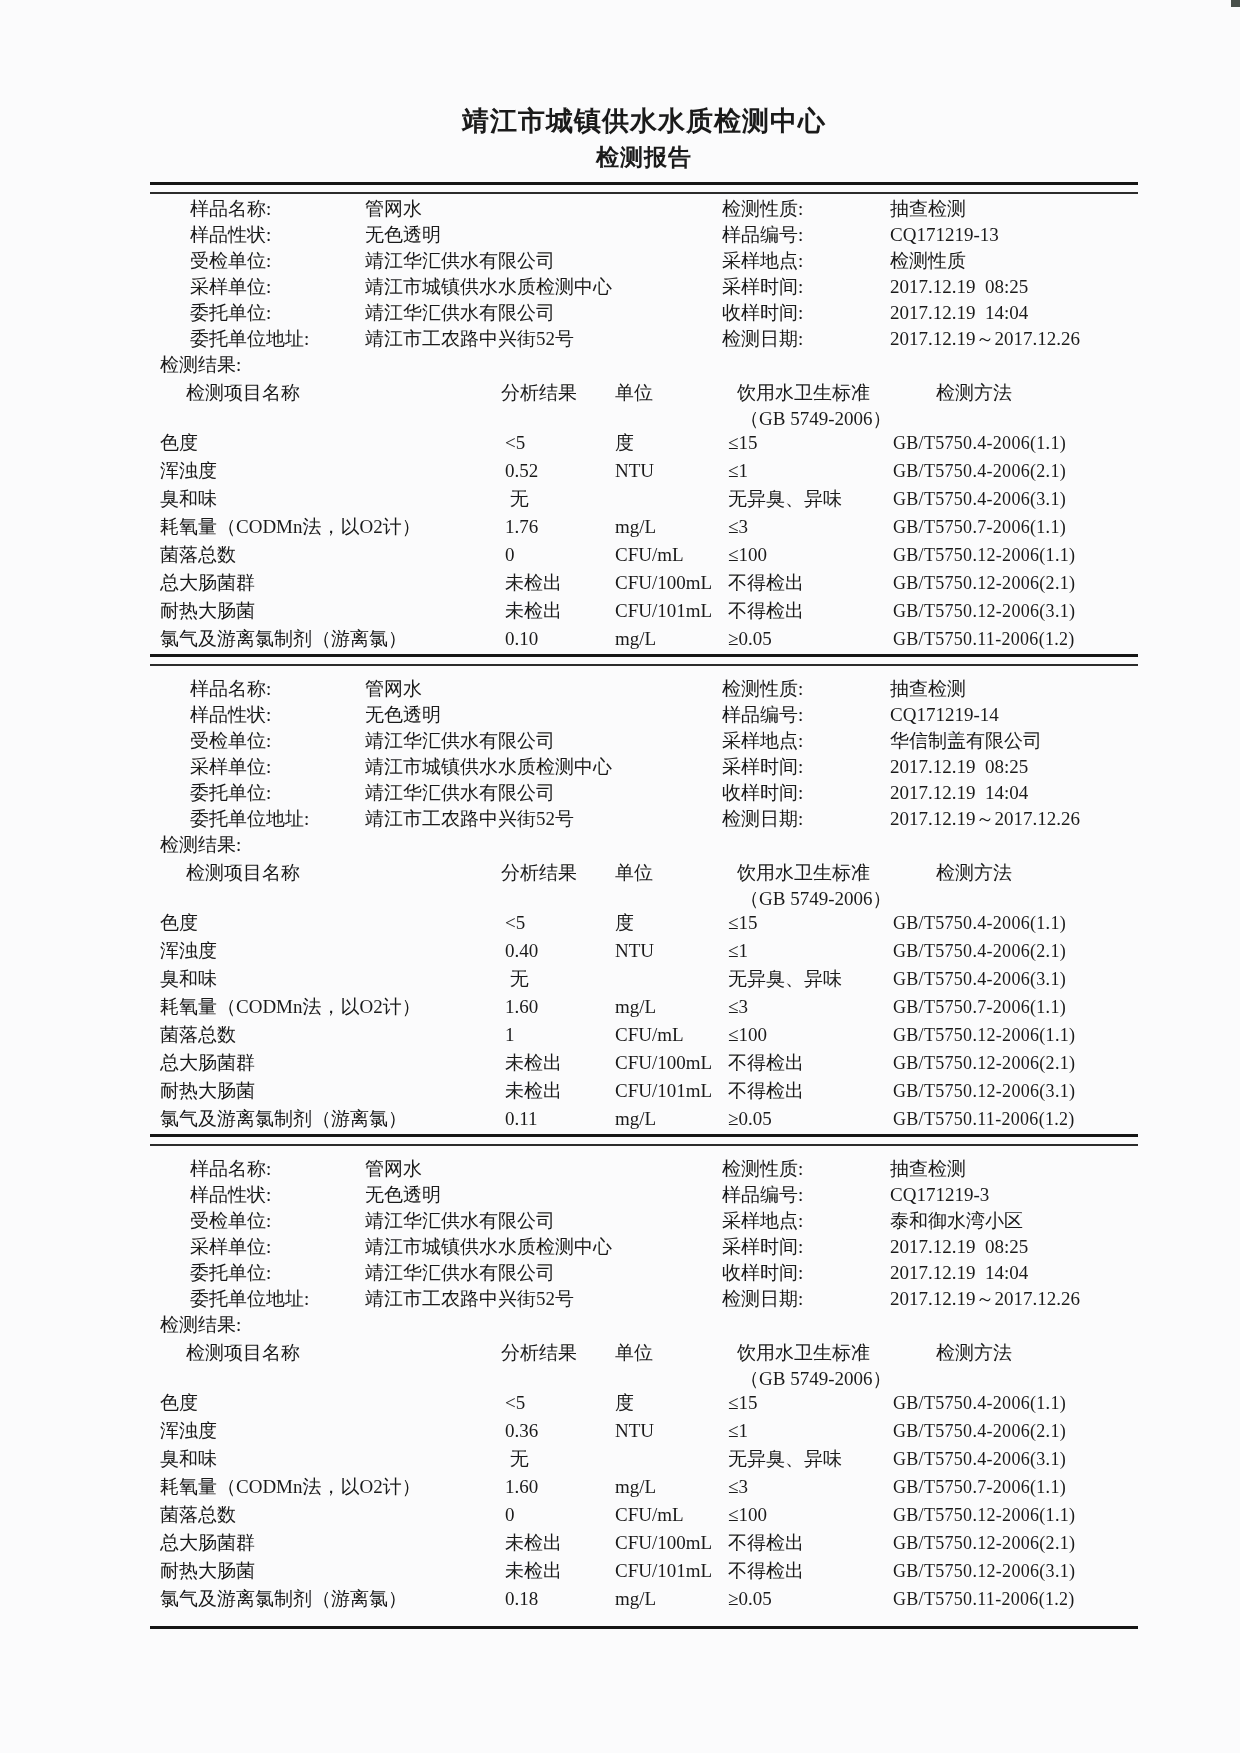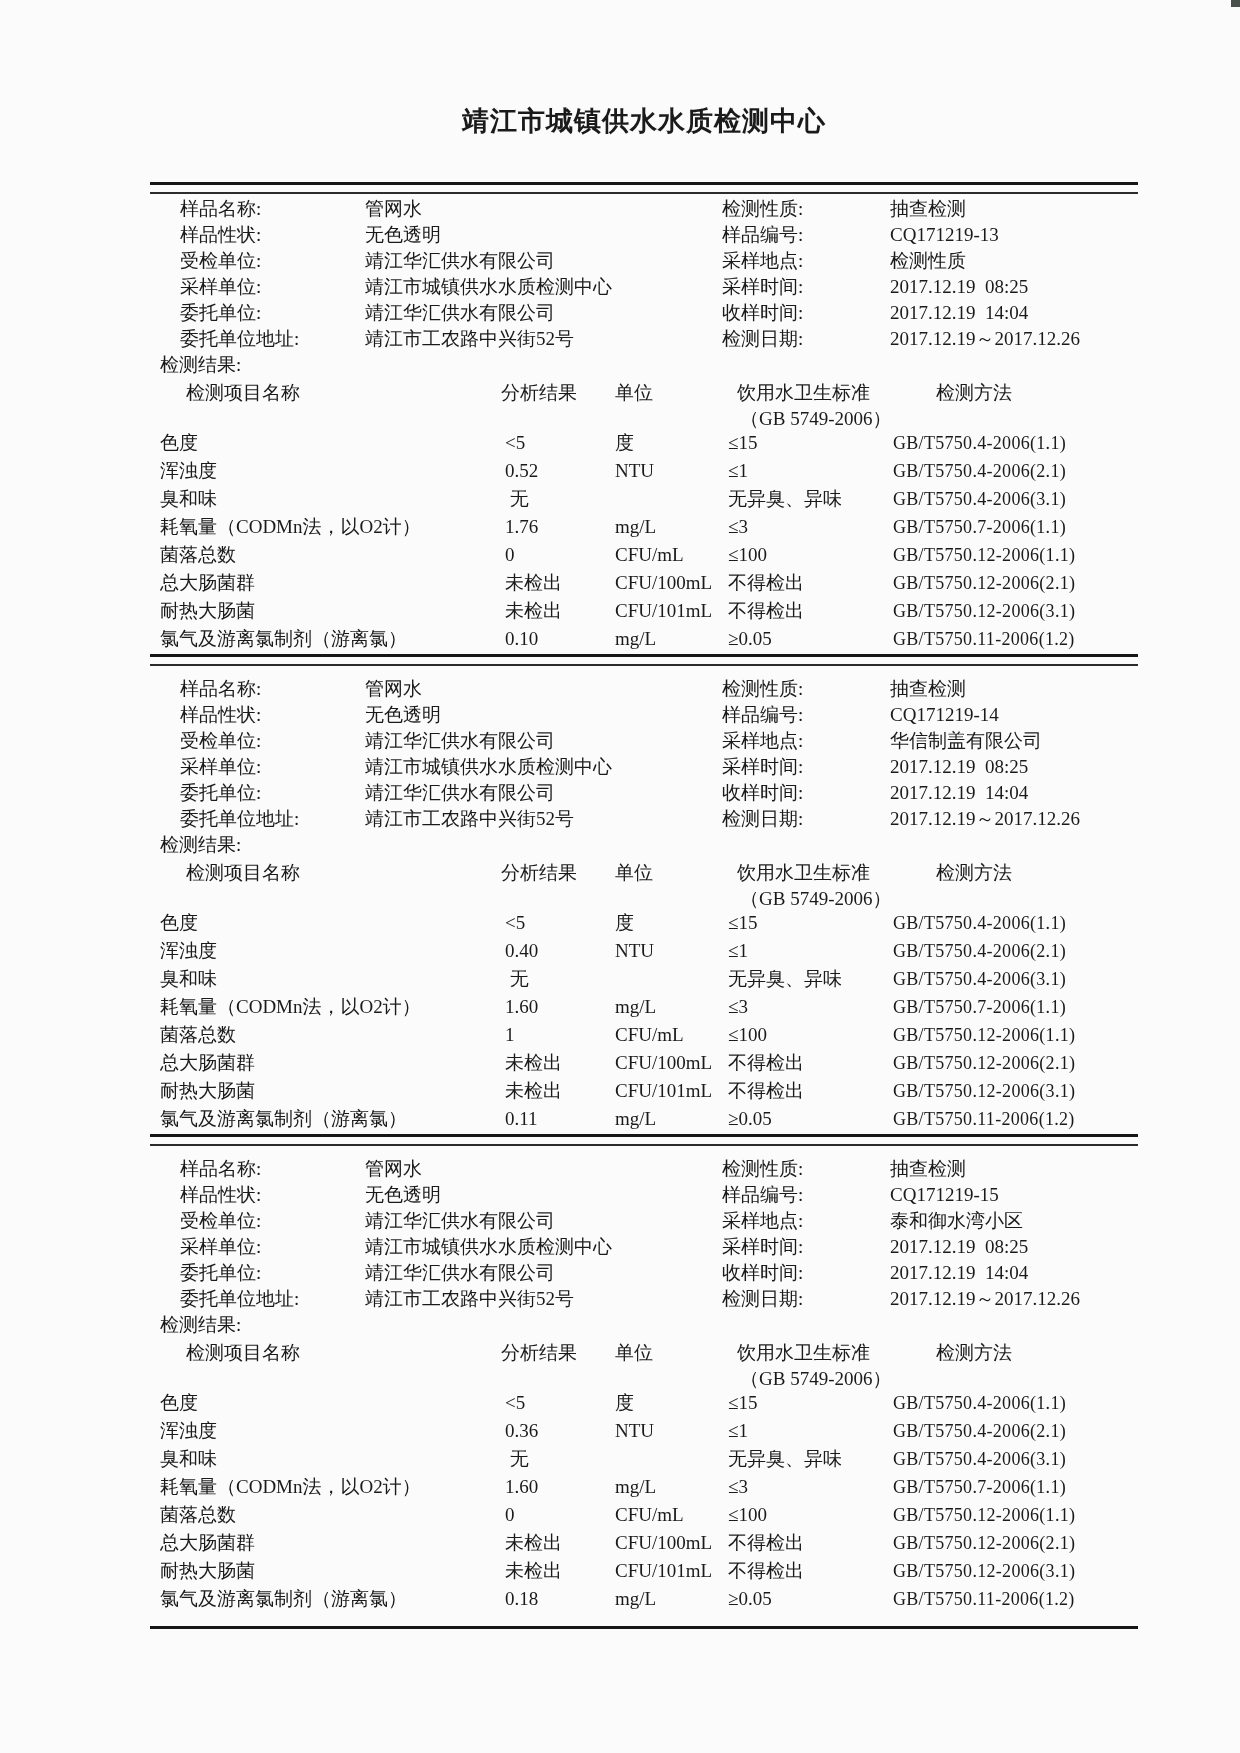--- a/index.html
+++ b/index.html
@@ -22,21 +22,21 @@
   }
   .rule{position:absolute;left:150px;width:988px;}
   .rule-double{height:7px;border-top:3px solid #161616;border-bottom:2px solid #2c2c2c;}
   .rule-single{height:0;border-top:3px solid #161616;}
   #rule-header{top:182px;}
   #rule-sep-1{top:654px;}
   #rule-sep-2{top:1134px;}
   #rule-bottom{top:1626px;}
   .section{position:absolute;left:0;width:1240px;height:470px;}
   .section span{position:absolute;display:block;height:26px;line-height:26px;font-size:19px;white-space:pre;}
-  .lbl-l{left:180px;}
+  .lbl-l{left:190px;}
   .val-l{left:365px;}
   .lbl-r{left:722px;}
   .val-r{left:890px;}
   .results-label{left:160px;}
   .h-item{left:186px;}
   .h-result{left:501px;}
   .h-unit{left:615px;}
   .h-standard{left:737px;}
   .h-standard-sub{left:740px;}
   .h-method{left:936px;}
@@ -51,20 +51,21 @@
   }
   .footer .gap{display:inline-block;width:30px;}
 </style>
 </head>
 <body>
 
 <div class="page">
   <div class="scan-mark"></div>
 
   <div class="doc-title">靖江市城镇供水水质检测中心</div>
+  <div class="doc-subtitle">检测报告</div>
 
   <div class="rule rule-double" id="rule-header"></div>
   <div class="rule rule-double" id="rule-sep-1"></div>
   <div class="rule rule-double" id="rule-sep-2"></div>
   <div class="rule rule-single" id="rule-bottom"></div>
 
   <div id="sections-root">
       <div class="section" style="top: 196px;">
         <span class="lbl-l" style="top: 0px;">样品名称:</span>
         <span class="val-l" style="top: 0px;">管网水</span>
@@ -218,21 +219,21 @@
         <span class="val-l" style="top: 52px;">靖江华汇供水有限公司</span>
         <span class="lbl-l" style="top: 78px;">采样单位:</span>
         <span class="val-l" style="top: 78px;">靖江市城镇供水水质检测中心</span>
         <span class="lbl-l" style="top: 104px;">委托单位:</span>
         <span class="val-l" style="top: 104px;">靖江华汇供水有限公司</span>
         <span class="lbl-l" style="top: 130px;">委托单位地址:</span>
         <span class="val-l" style="top: 130px;">靖江市工农路中兴街52号</span>
         <span class="lbl-r" style="top: 0px;">检测性质:</span>
         <span class="val-r" style="top: 0px;">抽查检测</span>
         <span class="lbl-r" style="top: 26px;">样品编号:</span>
-        <span class="val-r" style="top: 26px;">CQ171219-15</span>
+        <span class="val-r" style="top: 26px;">CQ171219-3</span>
         <span class="lbl-r" style="top: 52px;">采样地点:</span>
         <span class="val-r" style="top: 52px;">泰和御水湾小区</span>
         <span class="lbl-r" style="top: 78px;">采样时间:</span>
         <span class="val-r" style="top: 78px;">2017.12.19  08:25</span>
         <span class="lbl-r" style="top: 104px;">收样时间:</span>
         <span class="val-r" style="top: 104px;">2017.12.19  14:04</span>
         <span class="lbl-r" style="top: 130px;">检测日期:</span>
         <span class="val-r" style="top: 130px;">2017.12.19～2017.12.26</span>
         <span class="results-label" style="top: 156px;">检测结果:</span>
         <span class="h-item" style="top: 184px;">检测项目名称</span>

